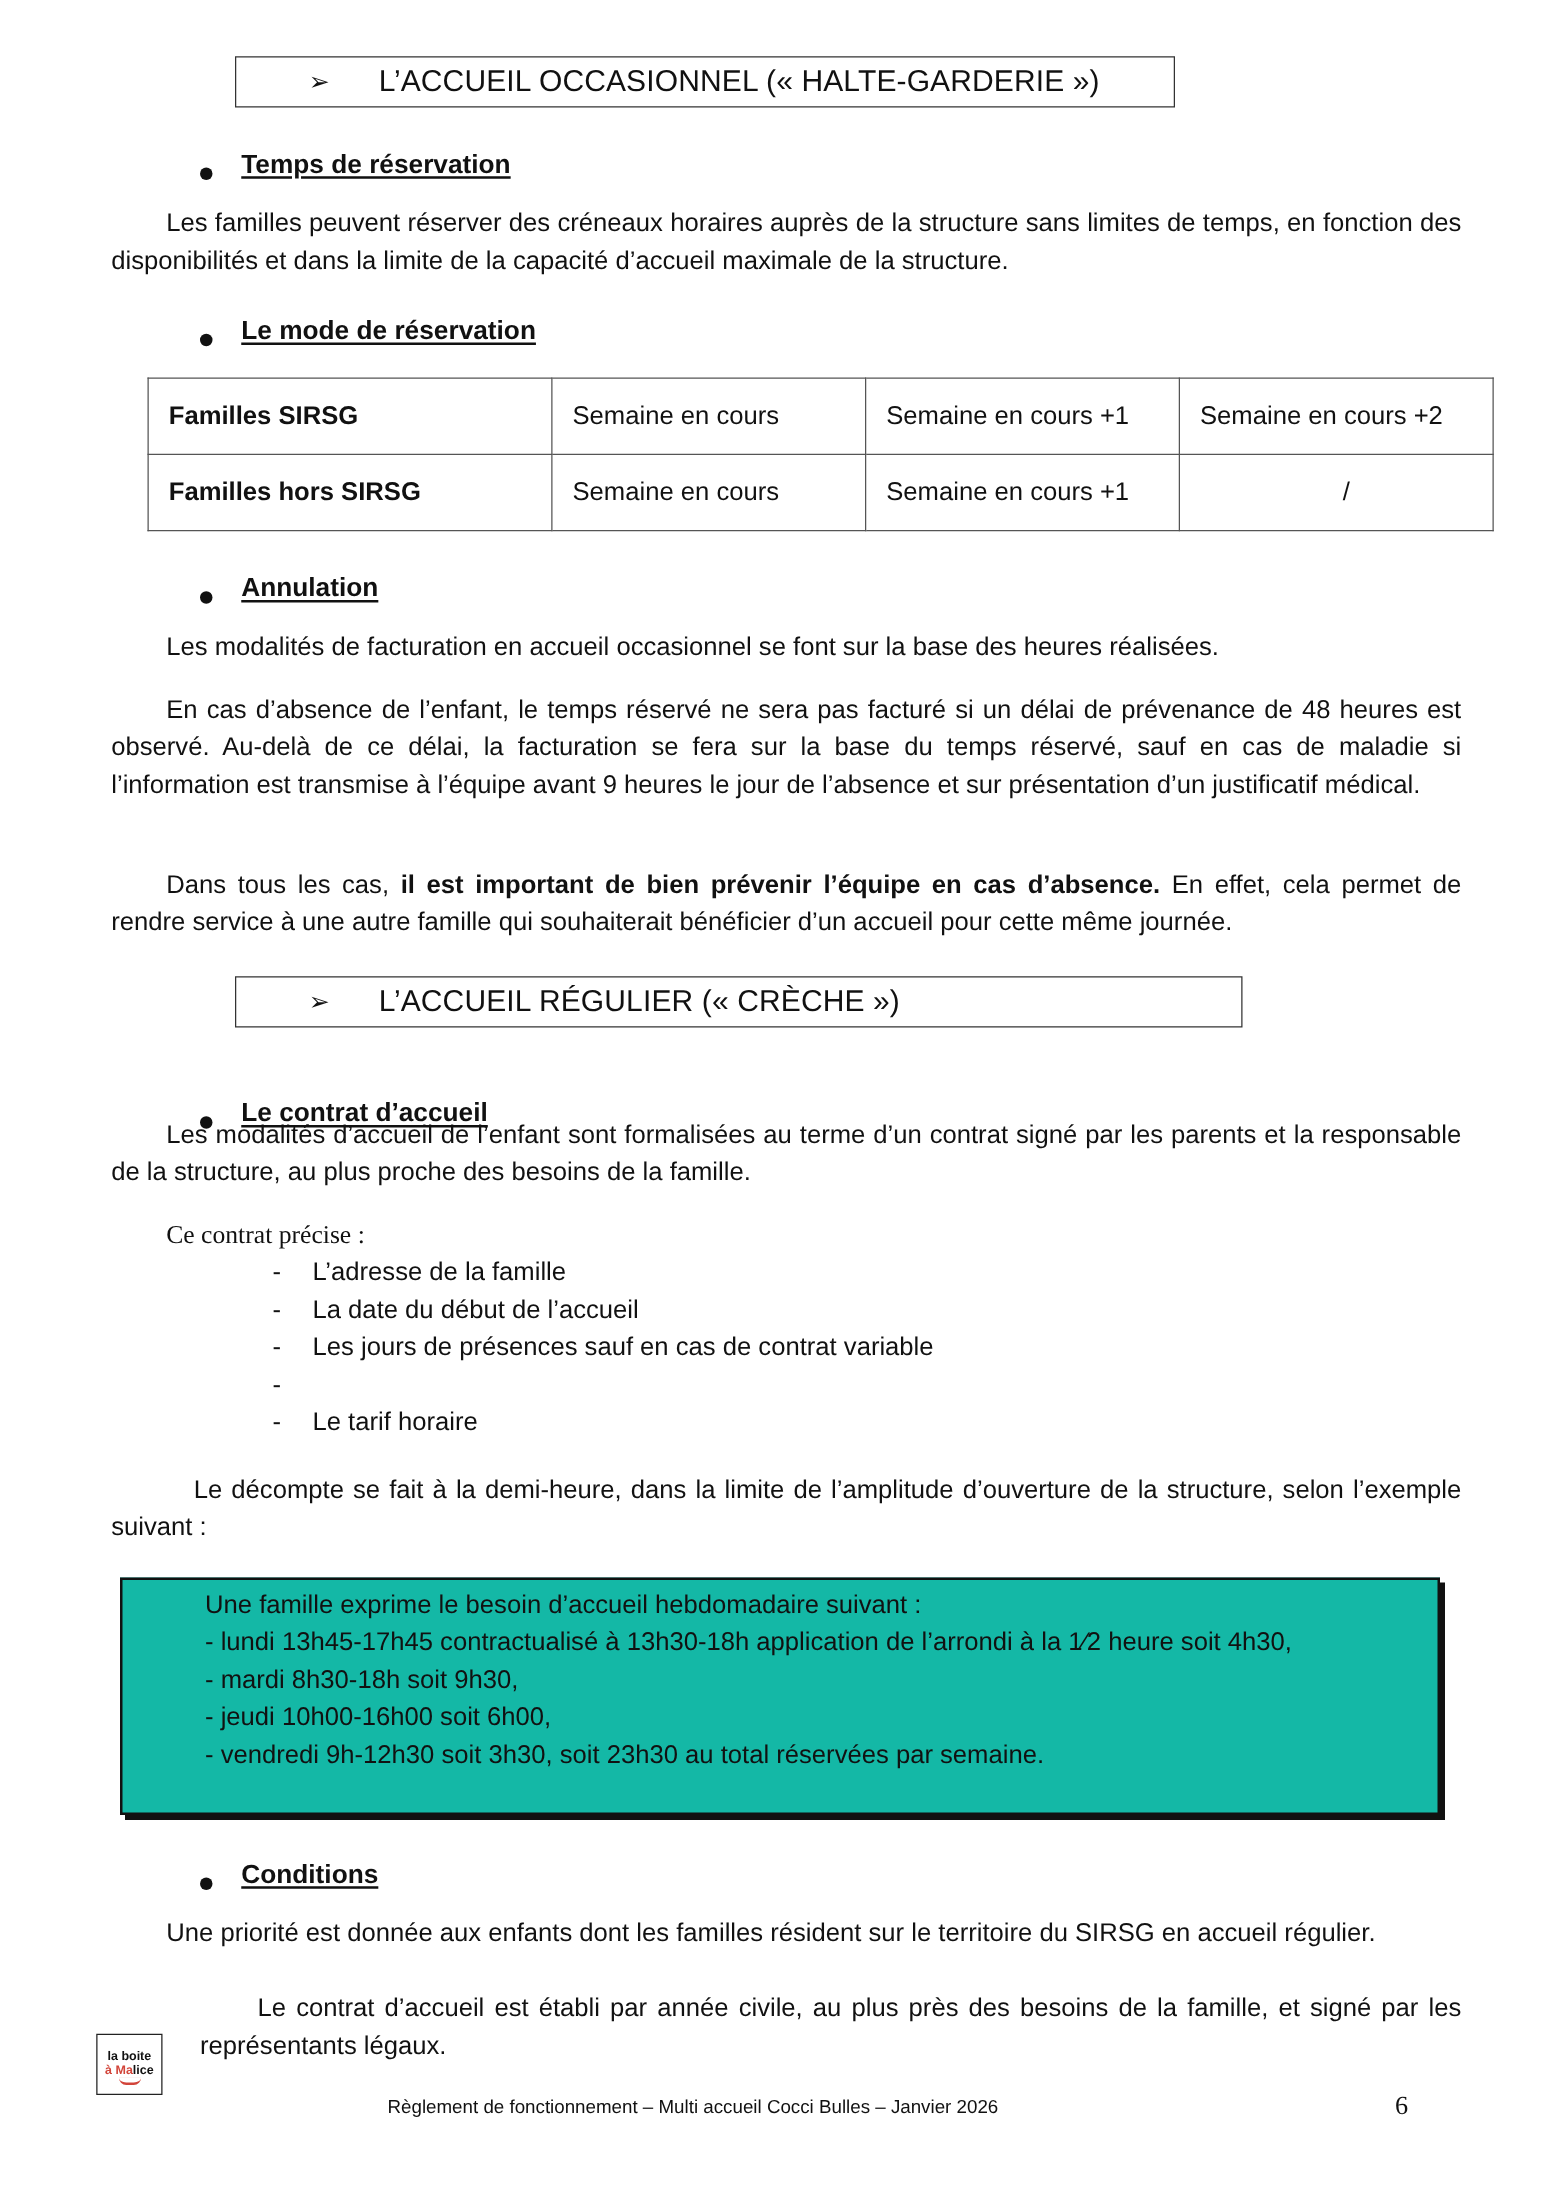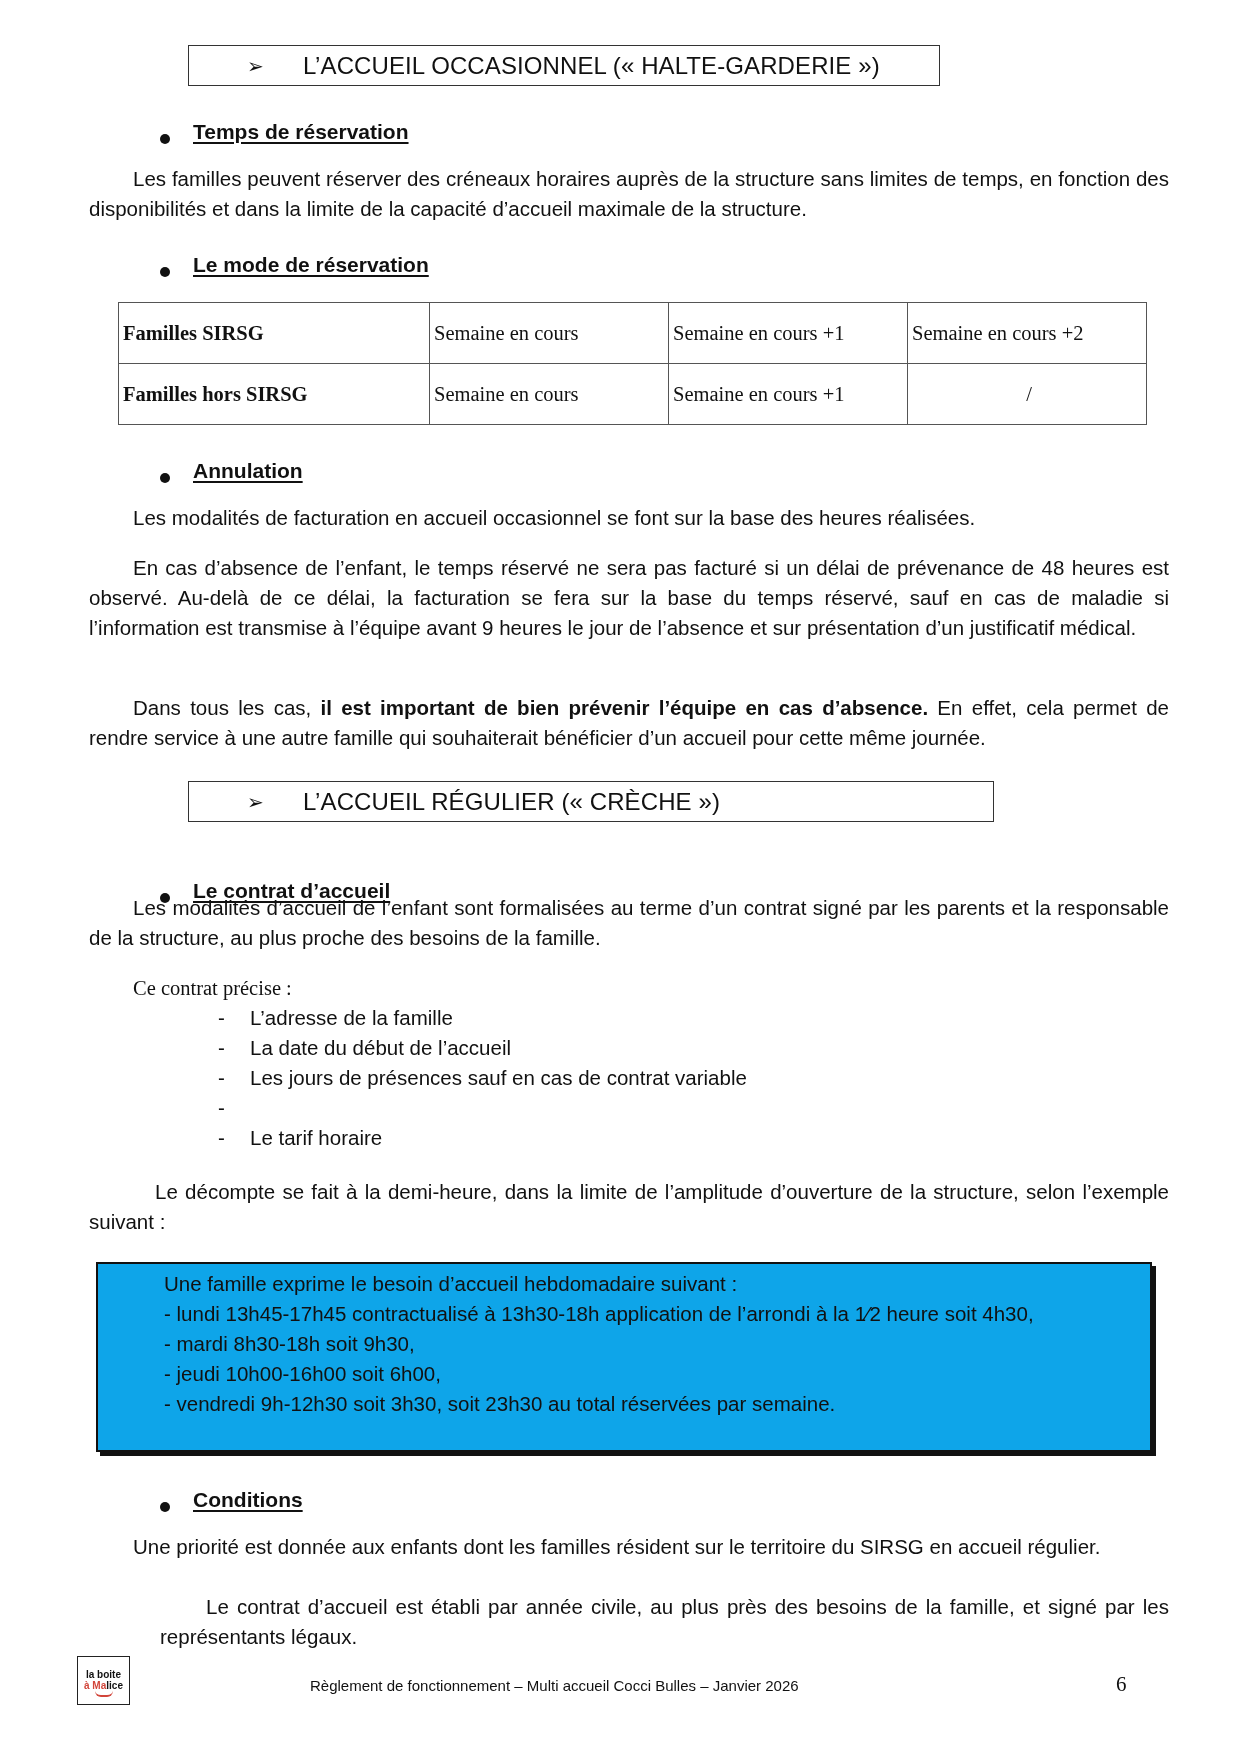--- a/index.html
+++ b/index.html
@@ -23,41 +23,41 @@
   .para {
     position: absolute; left: 89px; width: 1080px; font-size: 20.5px;
     line-height: 30px; text-align: justify;
   }
   .para .indent { display: inline-block; width: 44px; }
   table.mode {
     position: absolute; left: 118px; top: 302px; border-collapse: collapse;
     font-size: 20.5px;
   }
   table.mode td {
-    border: 1.5px solid #555; height: 60px; padding: 0 0 0 4px; vertical-align: middle; font-family: Liberation Serif, serif;
+    border: 1.5px solid #555; height: 60px; padding: 0 0 0 16px; vertical-align: middle;
   }
   table.mode td.c0 { width: 306px; font-weight: bold; }
   table.mode td.c1 { width: 234px; }
   table.mode td.c2 { width: 234px; }
   table.mode td.c3 { width: 234px; }
   table.mode td.center { text-align: center; }
   .dash-list { position: absolute; left: 218px; font-size: 20.5px; line-height: 30px; }
   .dash-list .item { display: flex; }
   .dash-list .dash { width: 32px; }
   .example-box {
     position: absolute; left: 96px; top: 1262px; width: 1056px; height: 190px;
     border: 2px solid #111; box-sizing: border-box;
-    box-shadow: 4px 4px 0 #111; background: #0ea5e9;
+    box-shadow: 4px 4px 0 #111; background: #14b8a6;
     padding: 5px 12px 0 66px; font-size: 20.5px; line-height: 30px;
   }
   .example-box .line { text-align: justify; }
   .logo {
     position: absolute; left: 77px; top: 1627px; width: 53px; height: 49px;
     border: 1.5px solid #222; box-sizing: border-box; font-size: 10px;
-    font-weight: bold; line-height: 11px; text-align: center; padding-top: 12px; margin-top: 29px;
+    font-weight: bold; line-height: 11px; text-align: center; padding-top: 12px;
   }
   .logo .o { color: #d2453a; }
   .logo .smile { width: 18px; height: 4px; border-bottom: 2px solid #d2453a; border-radius: 0 0 10px 10px; margin: 0 auto; }
   .footer { position: absolute; top: 1677px; left: 310px; font-size: 15px; }
   .page-num { position: absolute; top: 1672px; left: 1116px; font-size: 21px; font-family: "Liberation Serif", serif; }
 </style>
 </head>
 <body>
 
 <div class="sec-box" style="left:188px; top:45px; width:752px; height:41px;">

